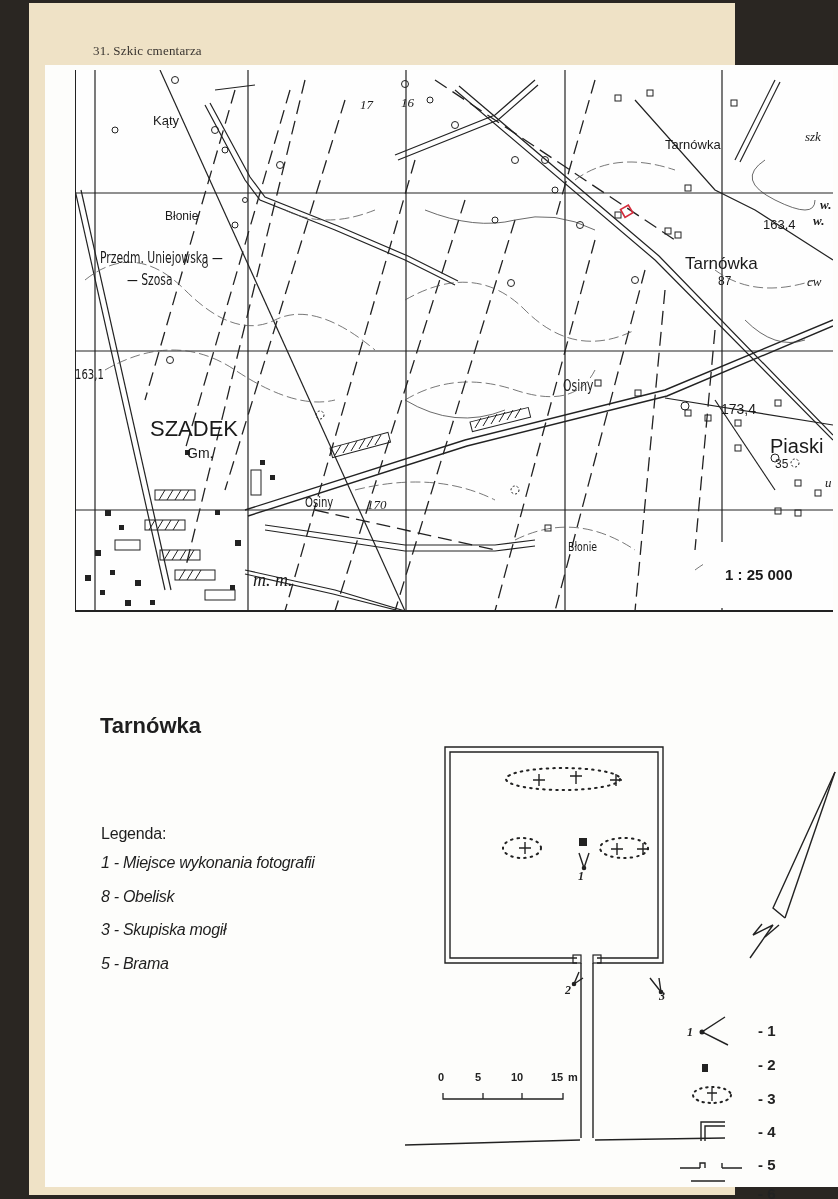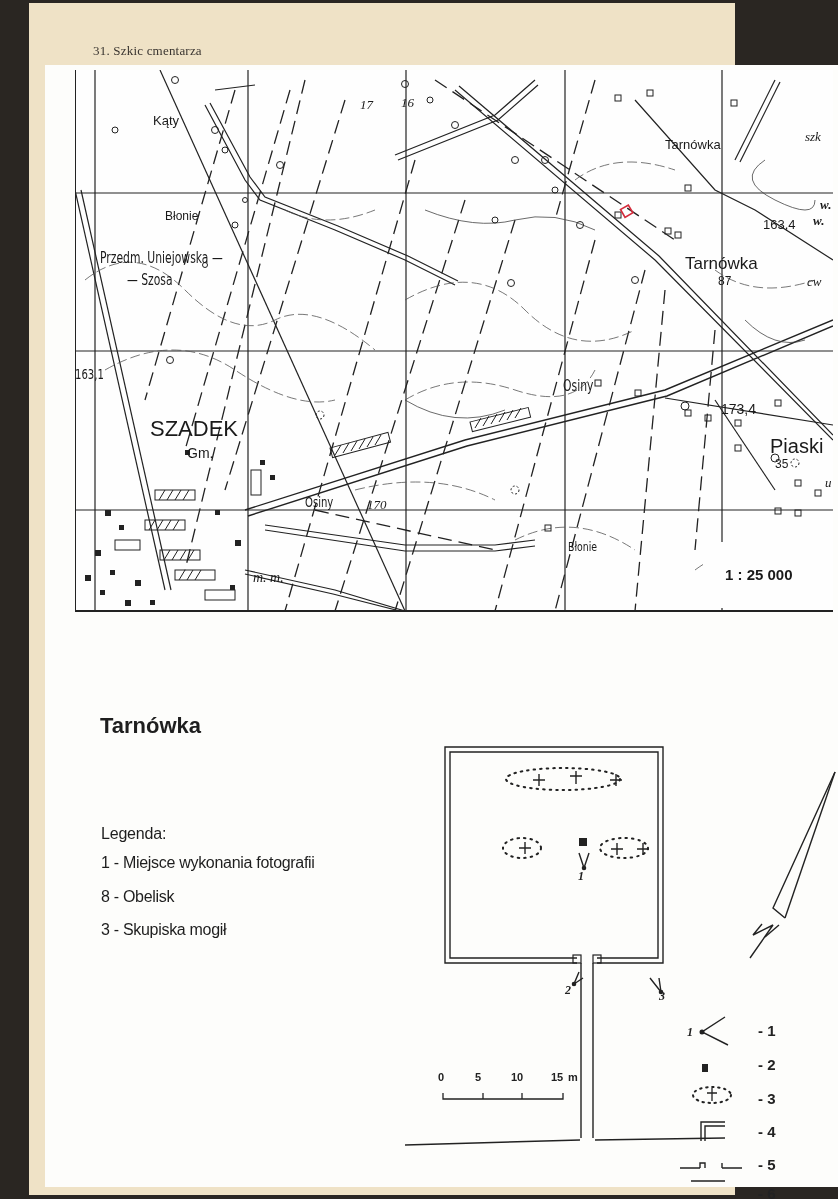--- a/index.html
+++ b/index.html
@@ -12,21 +12,21 @@
   .map-label{position:absolute;color:#1a1a1a;white-space:nowrap;line-height:1;}
   .ml-cond{font-family:"DejaVu Sans",sans-serif;font-size:12px;transform:scaleX(0.72);transform-origin:left top;}
   .ml-sans{font-family:"Liberation Sans",sans-serif;}
   .ml-ital{font-family:"Liberation Serif",serif;font-style:italic;}
   .scale-box{position:absolute;left:628px;top:472px;width:128px;height:66px;background:#fefefe;}
   .scale-text{position:absolute;left:22px;top:24px;font-family:"Liberation Sans",sans-serif;font-weight:bold;font-size:15px;color:#1a1a1a;text-align:right;}
   .map-bottom{position:absolute;left:30px;top:545px;width:758px;height:2px;background:#222;}
   .title{position:absolute;left:55px;top:648px;font-family:"Liberation Sans",sans-serif;font-weight:bold;font-size:22px;color:#1e1e1e;}
   .legend{position:absolute;left:56px;top:760px;font-family:"Liberation Sans",sans-serif;font-size:16px;color:#1e1e1e;}
   .legend .hdr{margin-bottom:11px;letter-spacing:-0.2px;}
-  .legend .row{height:33.6px;letter-spacing:-0.3px;}
+  .legend .row{height:33.6px;letter-spacing:-0.3px;font-style:italic;}
   .plan{position:absolute;left:0;top:0;}
   .scale-lbl{position:absolute;font-family:"Liberation Sans",sans-serif;font-size:11px;font-weight:bold;color:#222;}
   .leg-num{position:absolute;font-family:"Liberation Sans",sans-serif;font-weight:bold;font-size:15px;color:#222;}
   .plan-num{position:absolute;font-family:"Liberation Serif",serif;font-style:italic;font-weight:bold;font-size:12px;color:#222;}
 </style>
 </head>
 <body>
 
 <div class="page">
   <div class="caption">31. Szkic cmentarza</div>
@@ -207,40 +207,41 @@
       <span class="map-label ml-sans" style="left:643px;top:205px;font-size:12px;">87</span>
       <span class="map-label ml-ital" style="left:745px;top:128px;font-size:13px;font-weight:bold;">w.</span>
       <span class="map-label ml-ital" style="left:738px;top:144px;font-size:13px;font-weight:bold;">w.</span>
       <span class="map-label ml-ital" style="left:732px;top:205px;font-size:13px;">cw</span>
       <span class="map-label ml-cond" style="left:0px;top:297px;font-size:14px;">163,1</span>
       <span class="map-label ml-sans" style="left:75px;top:348px;font-size:22px;">SZADEK</span>
       <span class="map-label ml-sans" style="left:112px;top:376px;font-size:14px;">Gm.</span>
       <span class="map-label ml-cond" style="left:488px;top:309px;font-size:15px;">Osiny</span>
       <span class="map-label ml-cond" style="left:230px;top:425px;font-size:14px;">Osiny</span>
       <span class="map-label ml-ital" style="left:292px;top:428px;font-size:13px;">170</span>
-      <span class="map-label ml-ital" style="left:178px;top:501px;font-size:14px;">m. m.</span>
+      <span class="map-label ml-ital" style="left:178px;top:501px;font-size:18px;">m. m.</span>
       <span class="map-label ml-sans" style="left:646px;top:332px;font-size:14px;">173,4</span>
       <span class="map-label ml-sans" style="left:695px;top:366px;font-size:20px;">Piaski</span>
       <span class="map-label ml-sans" style="left:700px;top:388px;font-size:12px;">35</span>
       <span class="map-label ml-cond" style="left:493px;top:470px;font-size:13px;">Błonie</span>
       <span class="map-label ml-ital" style="left:750px;top:406px;font-size:13px;">u</span>
 
       <div class="scale-box">
         <span class="scale-text">1 : 25 000</span>
       </div>
     </div>
     <div class="map-bottom"></div>
 
     <div class="title">Tarnówka</div>
 
     <div class="legend">
       <div class="hdr">Legenda:</div>
       <div class="row">1 - Miejsce wykonania fotografii</div>
       <div class="row">8 - Obelisk</div>
       <div class="row">3 - Skupiska mogił</div>
+      <div class="row">5 - Brama</div>
     </div>
 
     <svg class="plan" width="796" height="1122" viewBox="0 0 796 1122">
       <g stroke="#222" fill="none" stroke-width="1.4">
 
         <path d="M532 898 L400 898 L400 682 L618 682 L618 898 L552 898"></path>
         <path d="M532 893 L405 893 L405 687 L613 687 L613 893 L552 893"></path>
 
         <rect x="528" y="890" width="8" height="8" stroke-width="1.2"></rect>
         <rect x="548" y="890" width="8" height="8" stroke-width="1.2"></rect>

